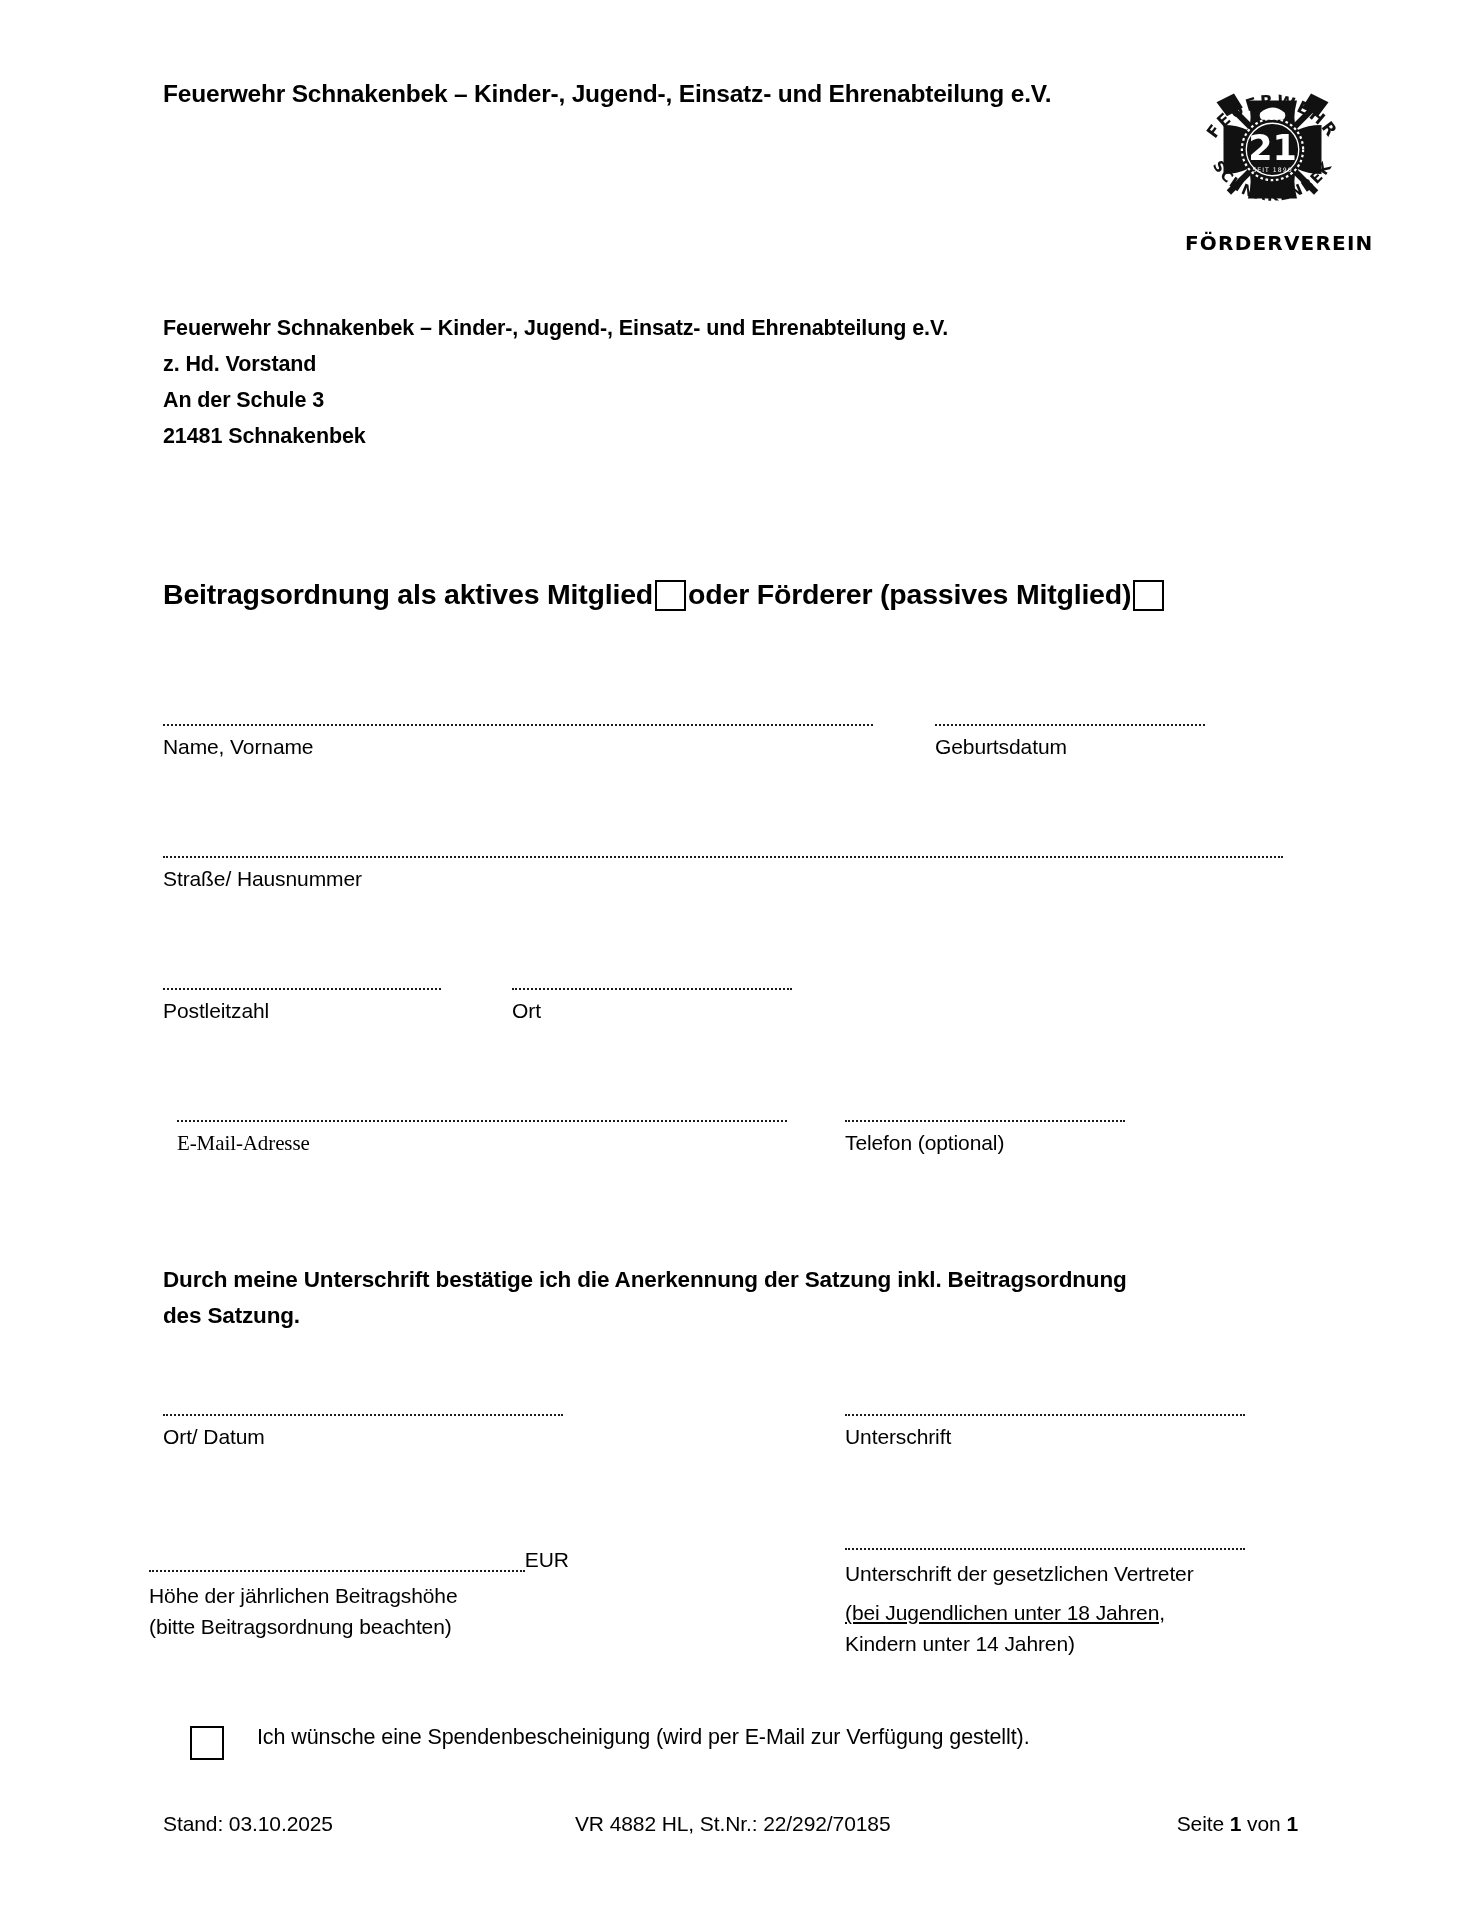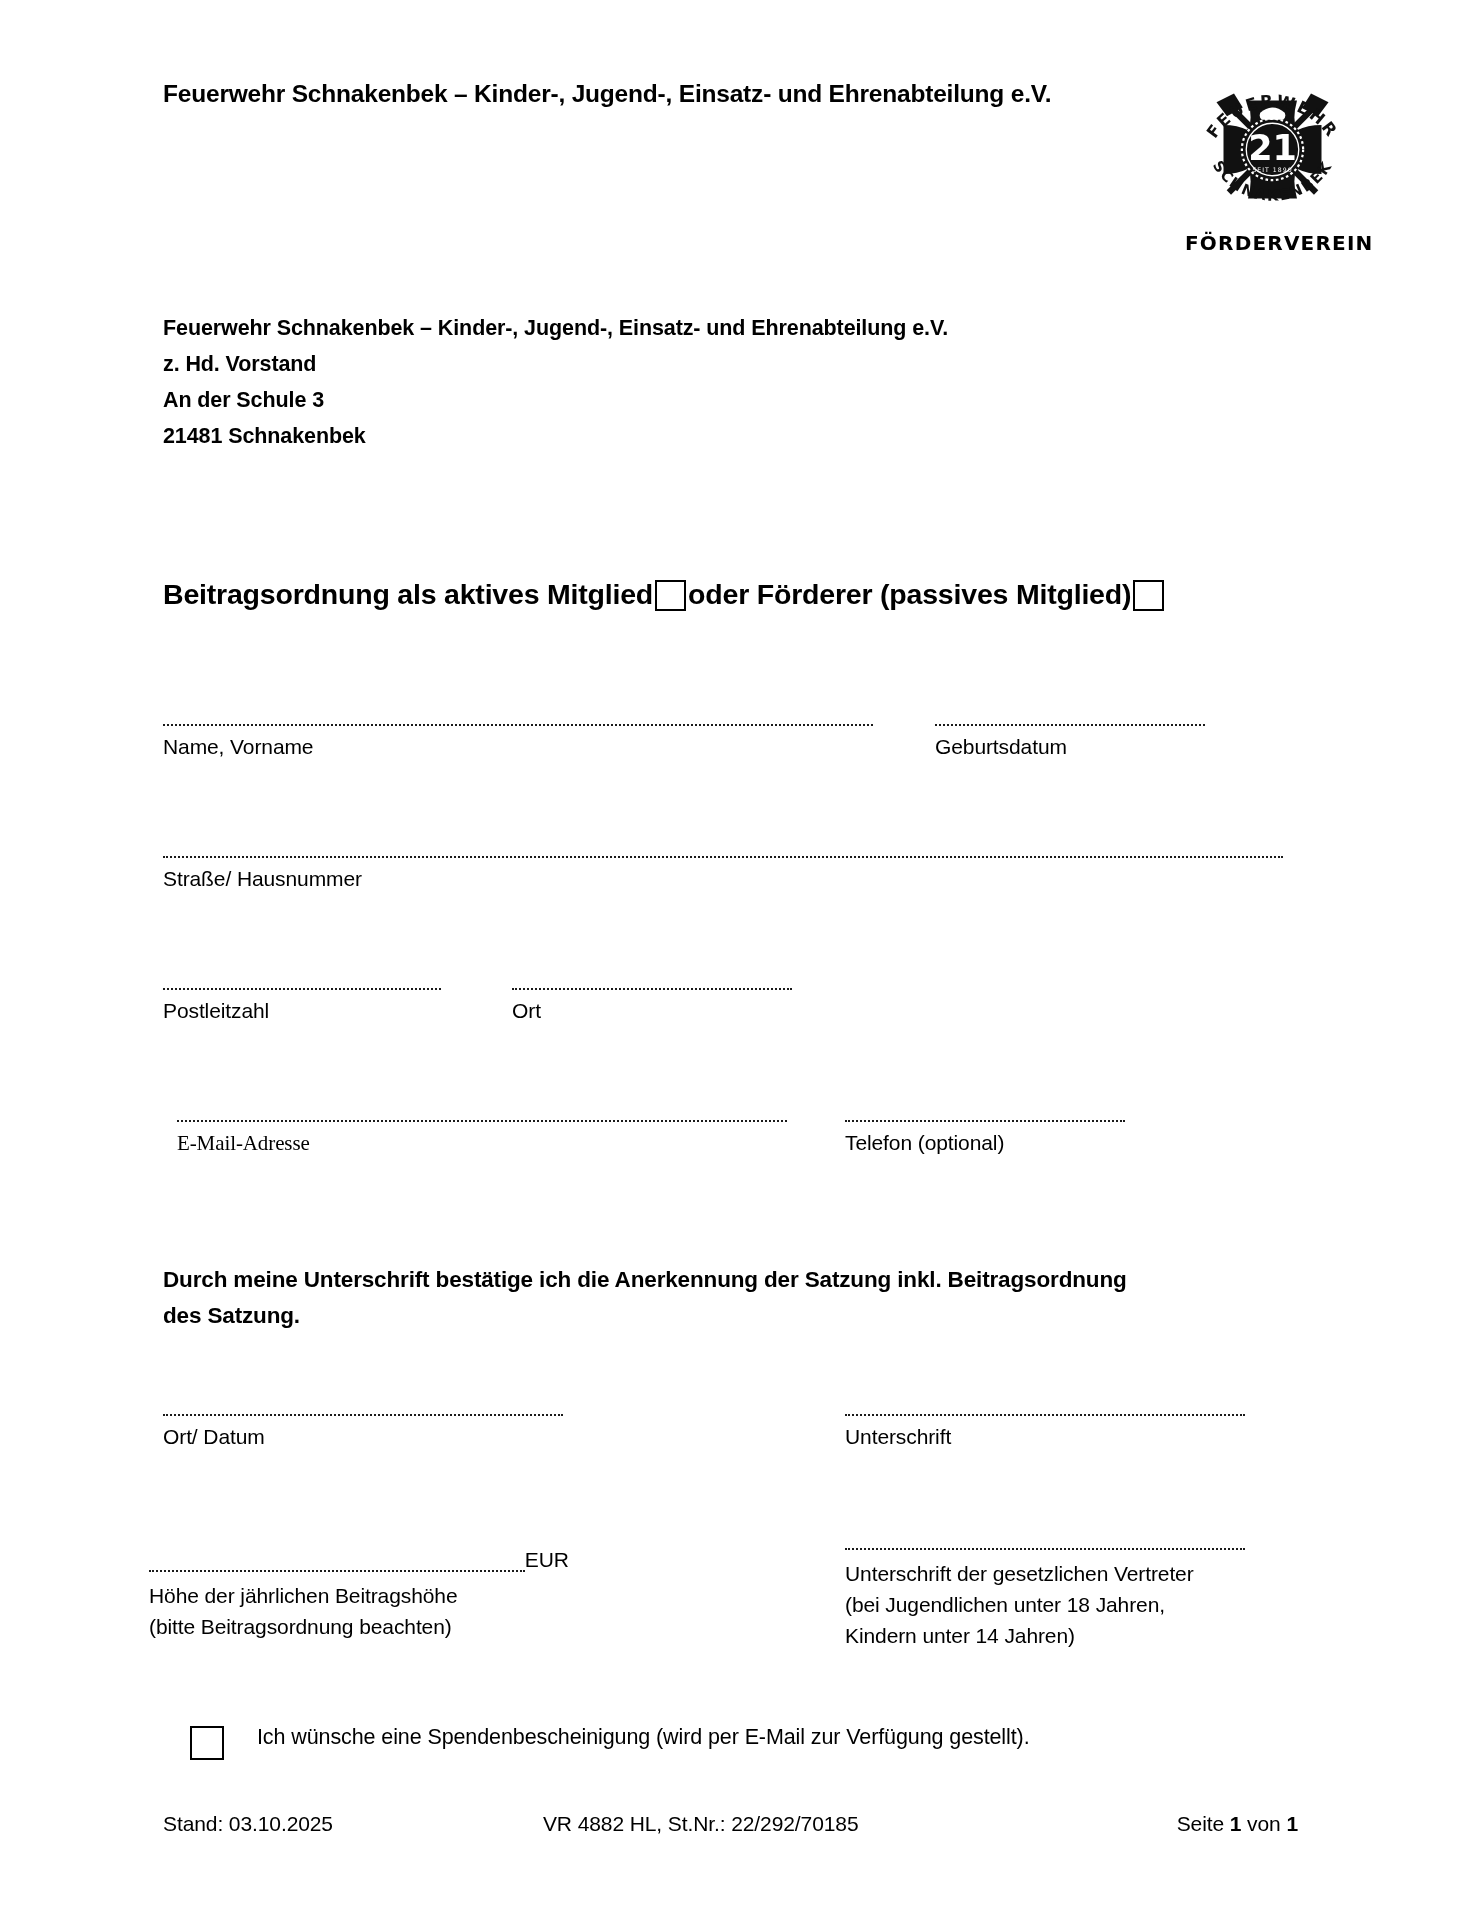--- a/index.html
+++ b/index.html
@@ -159,20 +159,21 @@
     left: 163px;
     top: 1812px;
     width: 1135px;
     font-size: 21px;
     letter-spacing: -0.1px;
   }
   .footer-inner {
     display: flex;
     justify-content: space-between;
     align-items: baseline;
+    gap: 32px;
   }
   .footer-mid { margin-left: 50px; margin-right: auto; padding-left: 160px; }
   .footer b { font-weight: bold; }
 </style>
 </head>
 <body>
 
 <div class="page">
 
   <div class="header-title">Feuerwehr Schnakenbek – Kinder-, Jugend-, Einsatz- und Ehrenabteilung e.V.</div>
@@ -281,21 +282,21 @@
       <span class="dots"></span>
       <span class="inline-suffix">EUR</span>
     </div>
     <div class="mlabel">Höhe der jährlichen Beitragshöhe</div>
     <div class="mlabel" style="margin-top:0;">(bitte Beitragsordnung beachten)</div>
   </div>
 
   <div class="field" style="left:845px; top:1548px; width:400px;">
     <div class="dots"></div>
     <div class="mlabel">Unterschrift der gesetzlichen Vertreter</div>
-    <div class="mlabel" style="margin-top:0;">(bei Jugendlichen unter 18 Jahren,</div>
+    <div class="mlabel" style="margin-top:8px;text-decoration:underline;">(bei Jugendlichen unter 18 Jahren,</div>
     <div class="mlabel" style="margin-top:0;">Kindern unter 14 Jahren)</div>
   </div>
 
   <div class="donation-row">
     <span class="cb"></span>
     <span class="donation-text">Ich wünsche eine Spendenbescheinigung (wird per E-Mail zur Verfügung gestellt).</span>
   </div>
 
   <div class="footer">
     <div class="footer-inner">

